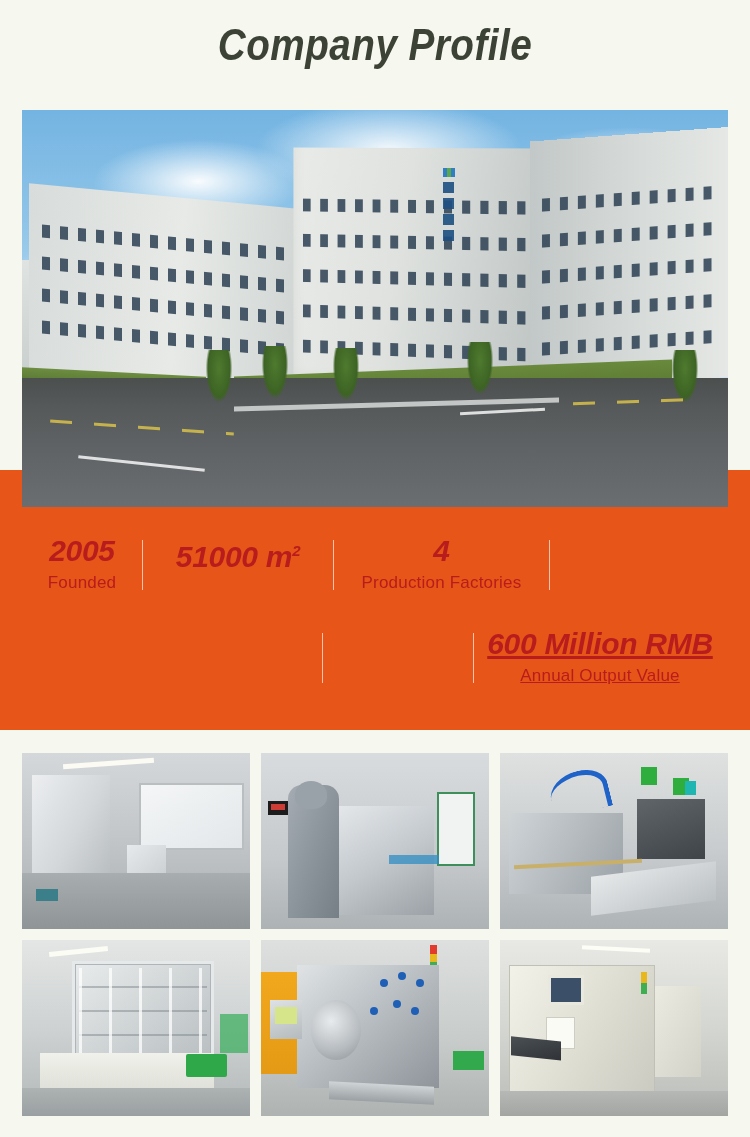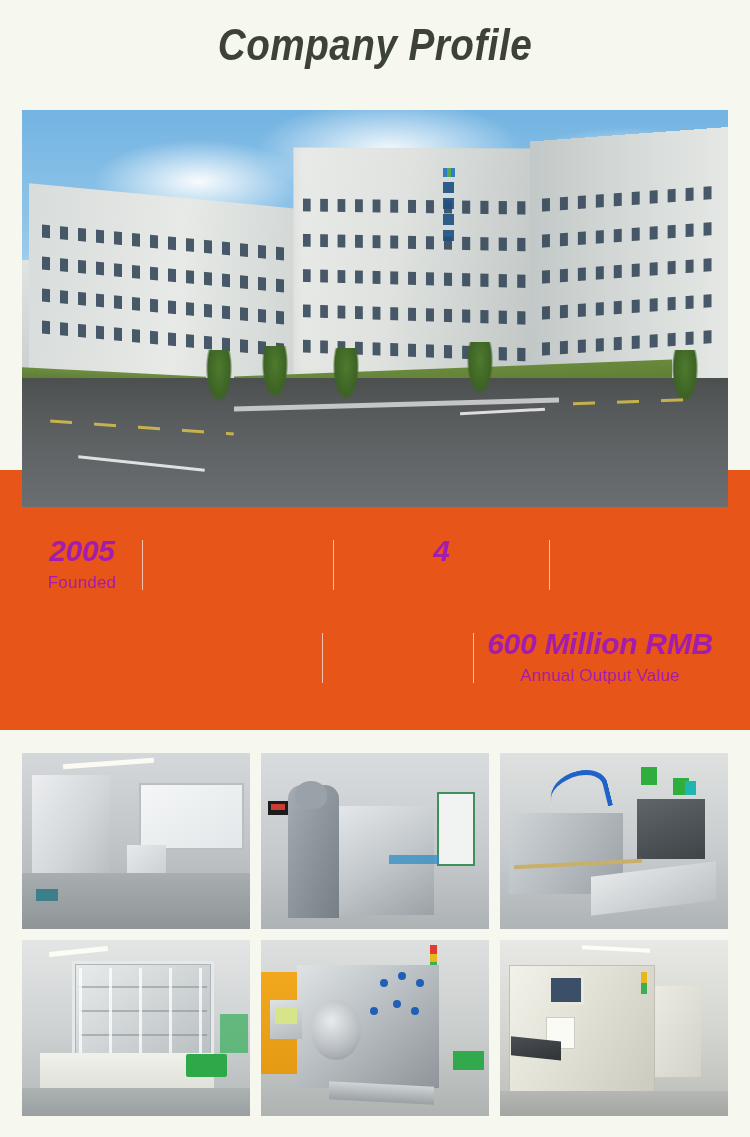--- a/index.html
+++ b/index.html
@@ -170,21 +170,21 @@
     height: 5px;
     background: #cfd3d2;
     opacity: 0.9;
   }
 
   
   .stats-row {
     position: absolute;
     display: flex;
     align-items: flex-start;
-    color: #a21caf;
+    color: #b91c1c;
   }
   .stats-row-1 { left: 22px; top: 532px; width: 706px; }
   .stats-row-2 { left: 22px; top: 625px; width: 706px; }
 
   .stat {
     position: relative;
     text-align: center;
     padding: 0 6px;
   }
   .stat-value {
@@ -219,21 +219,21 @@
 
   
   .r1-c1 { width: 120px; }
   .r1-c2 { width: 190px; }
   .r1-c3 { width: 215px; }
   .r1-c4 { width: 176px; }
 
   
   .r2-c1 { width: 300px; }
   .r2-c2 { width: 150px; }
-  .r2-c3 { width: 252px; }
+  .r2-c3 { width: 252px; text-decoration: underline; }
 
   
   .grid {
     position: absolute;
     left: 22px;
     top: 753px;
     width: 706px;
     display: grid;
     grid-template-columns: repeat(3, 228px);
     grid-template-rows: 176px 176px;
@@ -568,24 +568,26 @@
     <div class="road-line" style="left:78%;width:18%;top:290px;transform:rotate(-2deg);"></div>
   </div>
 
   <div class="stats-row stats-row-1">
     <div class="stat r1-c1">
       <div class="stat-value">2005</div>
       <div class="stat-label">Founded</div>
     </div>
     <div class="divider"></div>
     <div class="stat r1-c2">
+      <div class="stat-value"><span>51000 m</span><span class="sup">2</span></div>
     </div>
     <div class="divider"></div>
     <div class="stat r1-c3">
       <div class="stat-value">4</div>
+      <div class="stat-label">Production Factories</div>
     </div>
     <div class="divider"></div>
     <div class="stat r1-c4">
     </div>
   </div>
 
   <div class="stats-row stats-row-2">
     <div class="stat r2-c1">
     </div>
     <div class="divider"></div>

